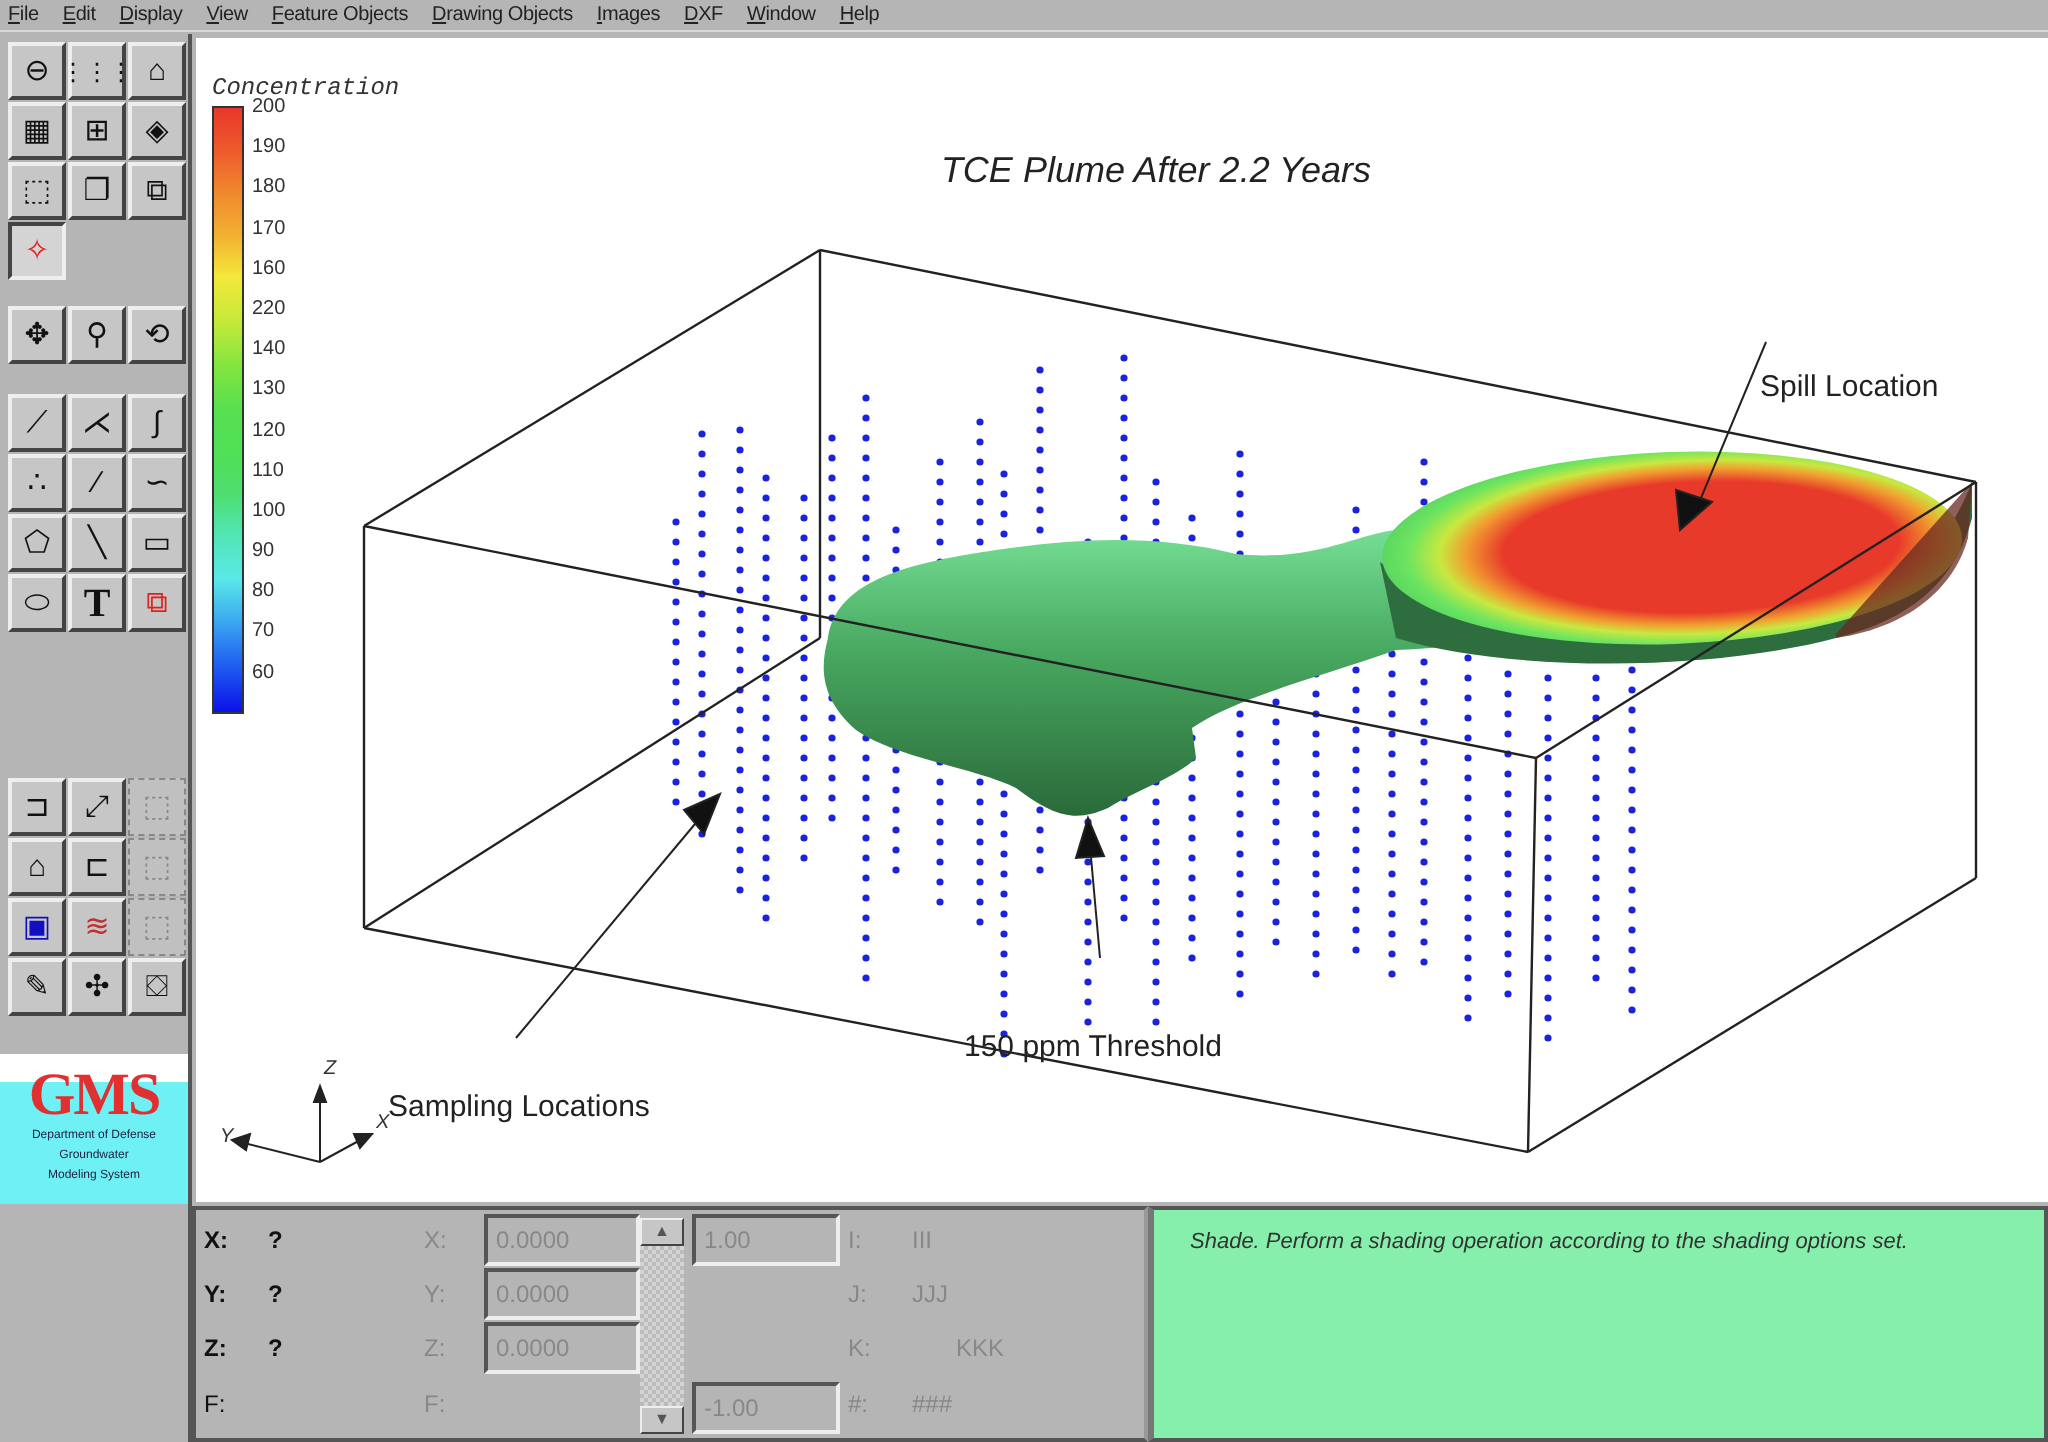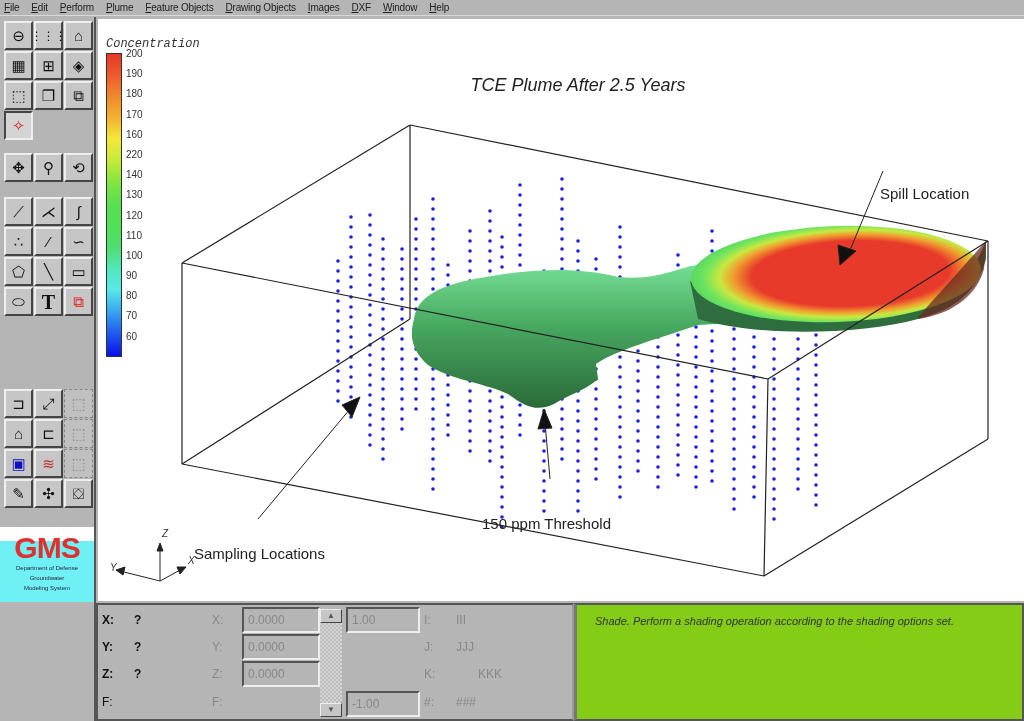--- a/index.html
+++ b/index.html
@@ -13,21 +13,21 @@
 
   
   #toolbar { position: absolute; left: 0; top: 17px; width: 96px; height: 704px; background: #b4b5b4; border-right: 2px solid #555; }
   .tool-grid { position: absolute; left: 4px; display: grid; grid-template-columns: repeat(3, 29px); grid-auto-rows: 29px; gap: 1px; }
   .tool { width: 29px; height: 29px; background: #c6c6c6; border-top: 2px solid #eee; border-left: 2px solid #eee; border-right: 2px solid #444; border-bottom: 2px solid #444; display: flex; align-items: center; justify-content: center; font-size: 15px; color: #111; line-height: 1; }
   .tool.disabled { background: #c0c0c0; border: 1px dashed #888; color: #888; }
   .tool.red { color: #e02020; }
   .tool.pressed { border-top: 2px solid #444; border-left: 2px solid #444; border-right: 2px solid #eee; border-bottom: 2px solid #eee; background: #d4d4d4; }
 
   #gms-logo { position: absolute; left: 0; top: 510px; width: 94px; height: 75px; background: #6ff0f4; border-top: 14px solid #fff; }
-  #gms-logo .gms-title { position: absolute; left: 0; top: -10px; width: 94px; text-align: center; font-family: Liberation Sans, sans-serif; font-weight: bold; color: #e03030; font-size: 30px; letter-spacing: -1px; }
+  #gms-logo .gms-title { position: absolute; left: 0; top: -10px; width: 94px; text-align: center; font-family: Liberation Serif, serif; font-weight: bold; color: #e03030; font-size: 30px; letter-spacing: -1px; }
   #gms-logo .gms-sub { position: absolute; left: 0; width: 94px; text-align: center; font-size: 6px; color: #224; }
 
   
   #viewport { position: absolute; left: 98px; top: 19px; width: 926px; height: 582px; background: #ffffff; overflow: hidden; }
   #viewport svg { position: absolute; left: 0; top: 0; }
 
   .legend-title { position: absolute; left: 8px; top: 18px; font-size: 12px; font-style: italic; color: #333; font-family: Liberation Mono, monospace; }
   .legend-bar { position: absolute; left: 8px; top: 34px; width: 16px; height: 304px; border: 1px solid #333;
     background: linear-gradient(to bottom, #e8382a 0%, #ee5a2c 7%, #f0882e 14%, #f2b032 21%, #f4e83a 28%, #c8ea3a 35%, #80e440 43%, #58e050 50%, #50e058 58%, #4ede72 64%, #52e6b8 71%, #5ae8e8 78%, #3aa8f0 85%, #2060f0 92%, #0a10e8 100%); }
   .legend-labels { position: absolute; left: 28px; top: 29px; width: 40px; }
@@ -42,33 +42,33 @@
   #editbar { position: absolute; left: 96px; top: 603px; width: 478px; height: 118px; background: #b4b5b4; border: 2px solid #555; border-right: 2px solid #999; }
   .eb-label { position: absolute; font-size: 12px; color: #111; font-weight: bold; }
   .eb-label.dim { color: #888; font-weight: normal; }
   .eb-value { position: absolute; font-size: 12px; color: #111; font-weight: bold; }
   .eb-value.dim { color: #888; font-weight: normal; }
   .eb-input { position: absolute; height: 26px; background: #b4b5b4; border-top: 2px solid #555; border-left: 2px solid #555; border-right: 2px solid #eee; border-bottom: 2px solid #eee; font-size: 12px; color: #888; padding: 3px 4px; font-family: "Liberation Sans", sans-serif; }
   .eb-scroll { position: absolute; left: 222px; top: 4px; width: 22px; height: 108px; background: repeating-conic-gradient(#d4d4d4 0% 25%, #bcbcbc 0% 50%) 0 0 / 4px 4px; }
   .eb-scroll .sbtn { position: absolute; left: 0; width: 22px; height: 14px; background: #c6c6c6; border-top: 1px solid #eee; border-left: 1px solid #eee; border-right: 1px solid #444; border-bottom: 1px solid #444; font-size: 8px; text-align: center; line-height: 12px; color: #555; }
 
   
-  #helpbar { position: absolute; left: 574px; top: 603px; width: 450px; height: 118px; background: #84cc16; border: 2px solid #555; border-left: 3px solid #777; }
+  #helpbar { position: absolute; left: 574px; top: 603px; width: 450px; height: 118px; background: #86efac; border: 2px solid #555; border-left: 3px solid #777; }
   #helpbar .help-text { position: absolute; left: 18px; top: 8px; width: 415px; font-size: 11px; font-style: italic; color: #333; line-height: 17px; }
 </style>
 </head>
 <body>
 
 <div id="app">
 
   <div id="menubar">
     <span class="menu-item">File</span>
     <span class="menu-item">Edit</span>
-    <span class="menu-item">Perform</span>
-    <span class="menu-item">Plume</span>
+    <span class="menu-item">Display</span>
+    <span class="menu-item">View</span>
     <span class="menu-item">Feature Objects</span>
     <span class="menu-item">Drawing Objects</span>
     <span class="menu-item">Images</span>
     <span class="menu-item">DXF</span>
     <span class="menu-item">Window</span>
     <span class="menu-item">Help</span>
   </div>
 
   <div id="toolbar">
     <div class="tool-grid" style="top:4px;">
@@ -827,21 +827,21 @@
       <div>130</div>
       <div>120</div>
       <div>110</div>
       <div>100</div>
       <div>90</div>
       <div>80</div>
       <div>70</div>
       <div>60</div>
     </div>
 
-    <div class="chart-subtitle">TCE Plume After 2.5 Years</div>
+    <div class="chart-subtitle">TCE Plume After 2.2 Years</div>
 
     <div class="annot" style="left:782px; top:134px;">Spill Location</div>
     <div class="annot" style="left:384px; top:464px;">150 ppm Threshold</div>
     <div class="annot" style="left:96px; top:494px;">Sampling Locations</div>
   </div>
 
   <div id="editbar">
     <div class="eb-label" style="left:4px; top:8px;">X:</div>
     <div class="eb-value" style="left:36px; top:8px;">?</div>
     <div class="eb-label" style="left:4px; top:35px;">Y:</div>

